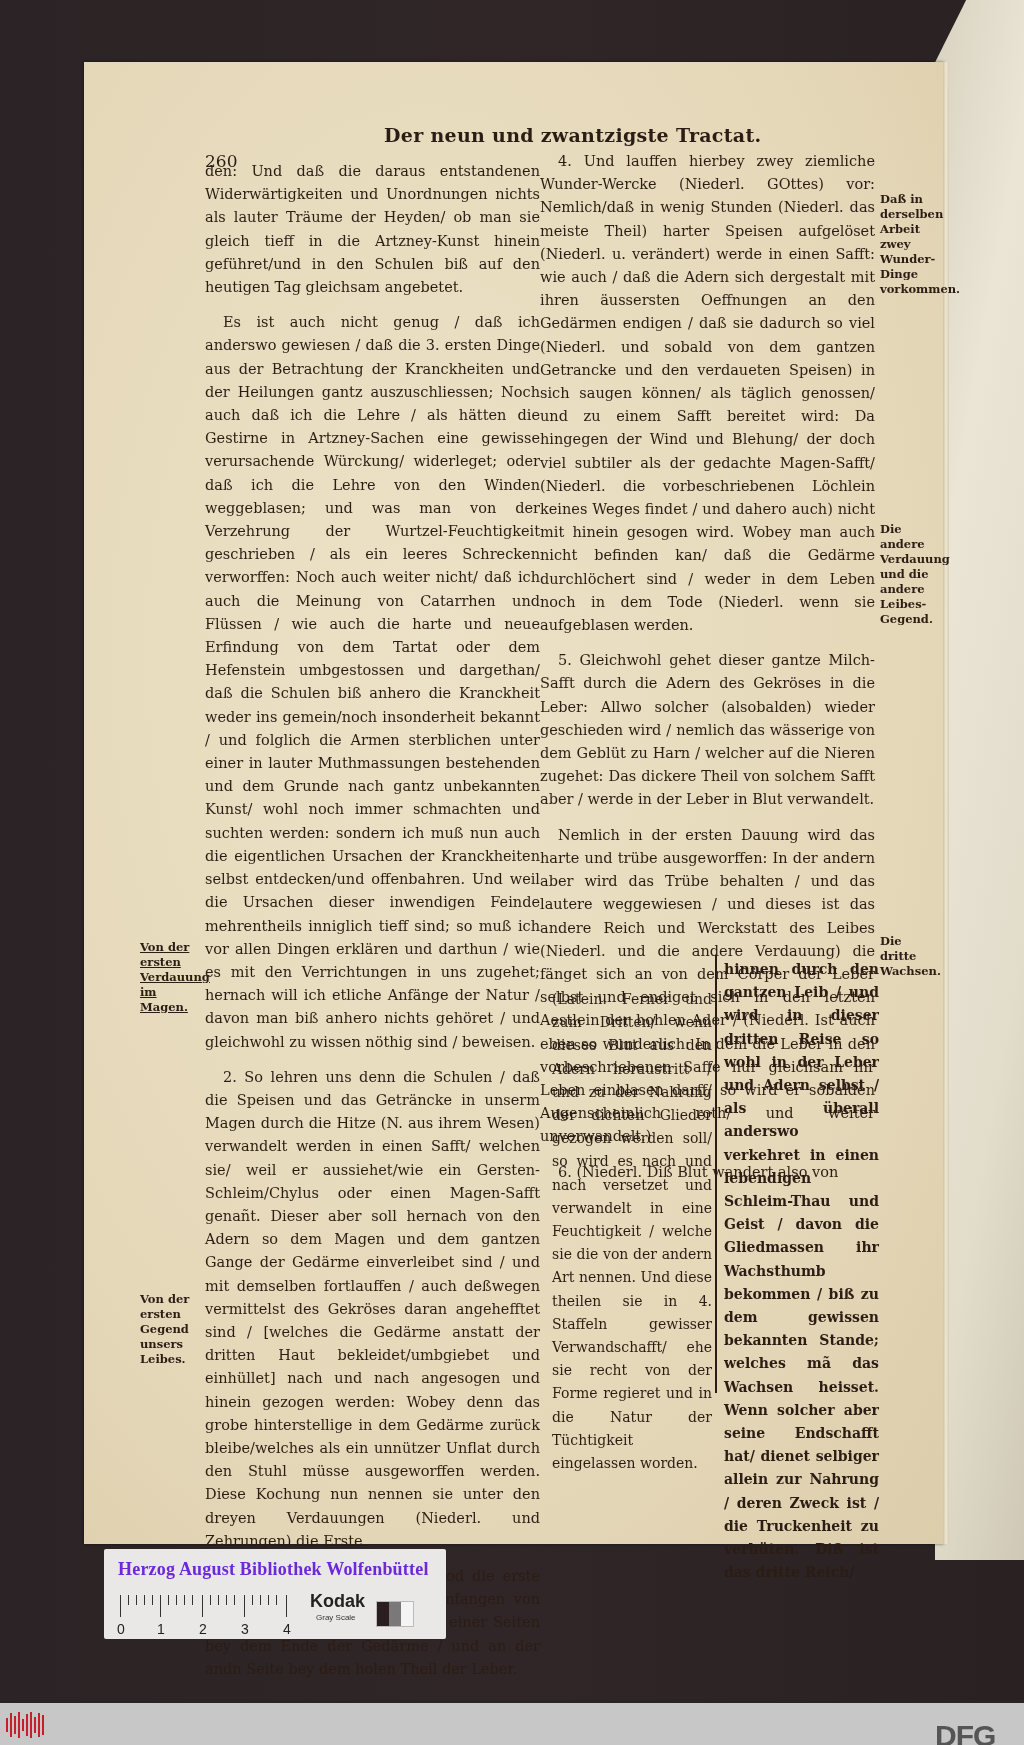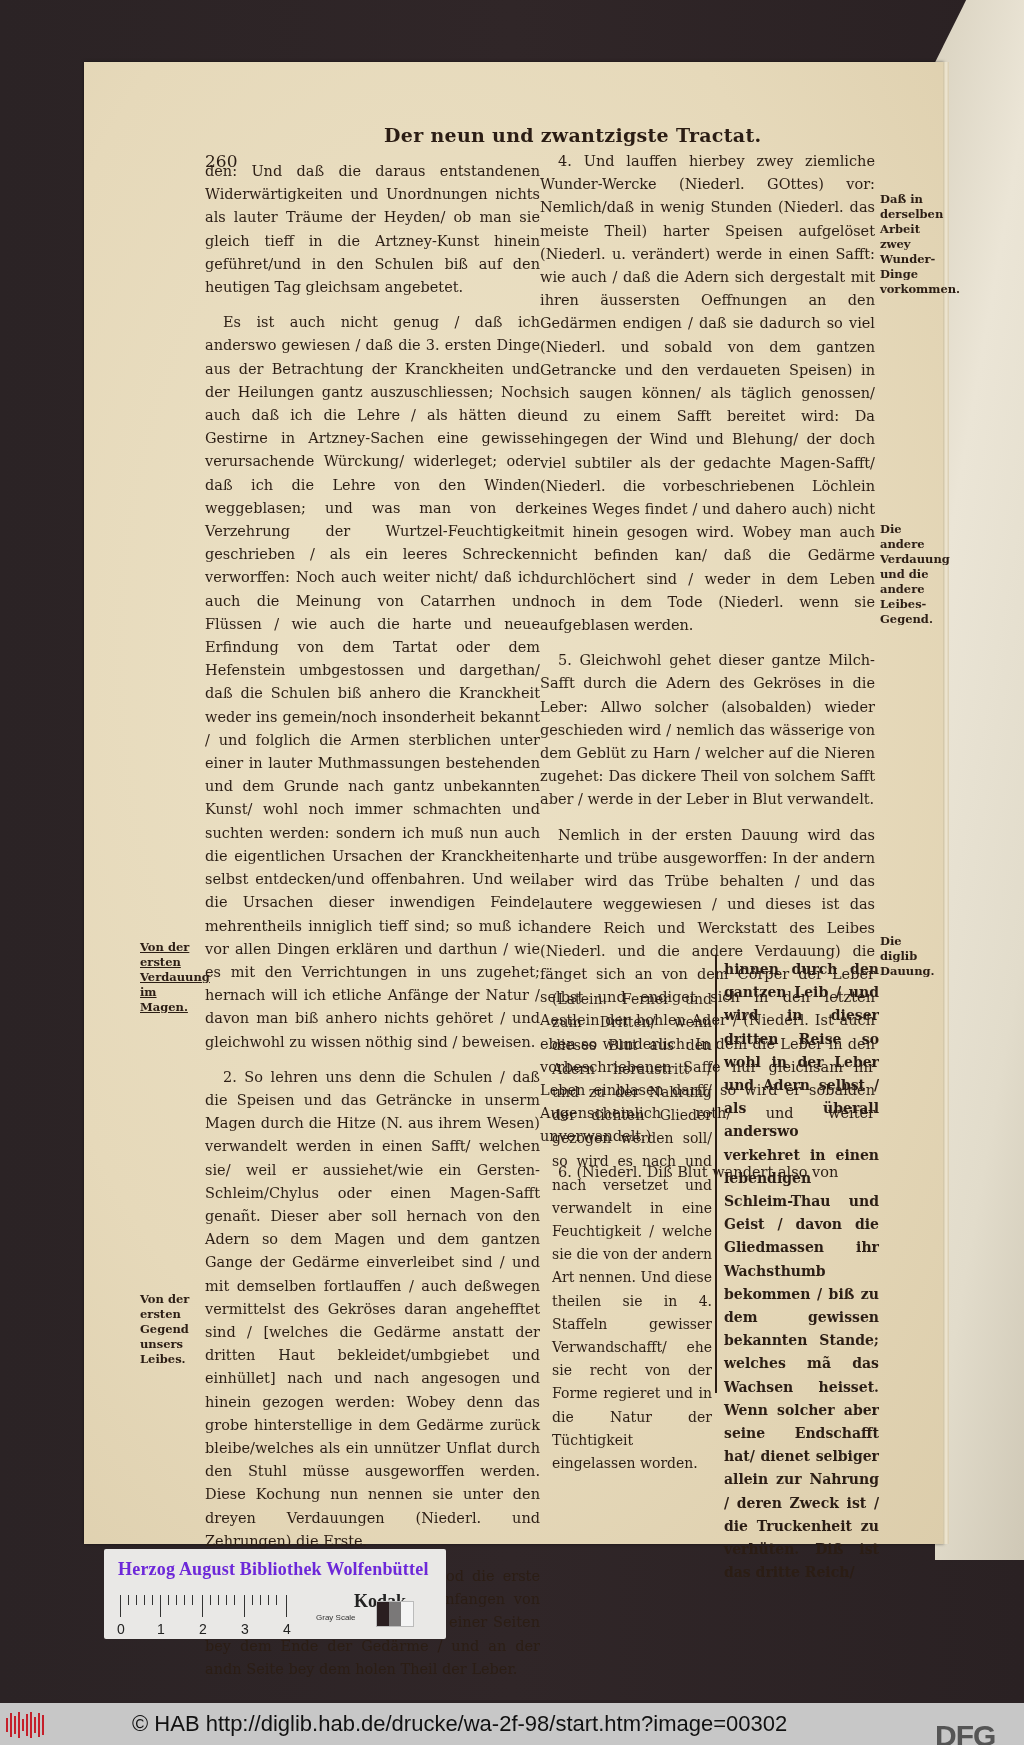--- a/index.html
+++ b/index.html
@@ -31,21 +31,21 @@
 
   .sub-left { left: 552px; top: 988px; width: 160px; font-size: 14px; line-height: 23.2px; }
   .sub-right { left: 724px; top: 958px; width: 155px; font-size: 14px; line-height: 23.2px; font-weight: bold; }
   .vrule { position: absolute; left: 715px; top: 955px; width: 2px; height: 438px; background: #2b1d14; }
 
   .target-card { position: absolute; left: 104px; top: 1549px; width: 342px; height: 90px; background: #e9e8e6; border-radius: 2px; }
   .target-title { position: absolute; left: 14px; top: 10px; font-family: "Liberation Serif", serif; font-weight: bold; font-size: 18px; color: #6d28d9; letter-spacing: 0.2px; }
   .ruler { position: absolute; left: 16px; top: 46px; width: 176px; height: 28px; }
   .ruler-tick { position: absolute; top: 0; width: 1px; background: #333; }
   .ruler-label { position: absolute; top: 26px; font-family: "Liberation Sans", sans-serif; font-size: 14px; color: #222; }
-  .kodak { position: absolute; left: 206px; top: 42px; font-family: Liberation Serif, serif; font-weight: bold; font-size: 18px; color: #222; margin-left: 44px; }
+  .kodak { position: absolute; left: 206px; top: 42px; font-family: Liberation Sans, sans-serif; font-weight: bold; font-size: 18px; color: #222; }
   .kodak-sub { position: absolute; left: 212px; top: 64px; font-family: "Liberation Sans", sans-serif; font-size: 8px; color: #333; }
   .grayscale { position: absolute; left: 272px; top: 52px; width: 38px; height: 26px; display: flex; border: 1px solid #bbb; }
   .grayscale span { flex: 1; }
 
   .footer { position: absolute; left: 0; top: 1703px; width: 1024px; height: 42px; background: #c7c7c7; }
   .footer-logo { position: absolute; left: 6px; top: 8px; width: 42px; height: 28px; display: flex; gap: 2px; align-items: center; }
   .footer-logo span { display: block; width: 2px; background: #c51f2a; }
   .footer-text { position: absolute; left: 132px; top: 8px; font-family: "Liberation Sans", sans-serif; font-size: 22px; color: #111; }
   .footer-dfg { position: absolute; left: 935px; top: 4px; font-family: "Liberation Sans", sans-serif; font-weight: bold; font-size: 30px; color: #555; letter-spacing: -1px; margin-top: 12px; }
 </style>
@@ -74,21 +74,21 @@
   <p>Nemlich in der ersten Dauung wird das harte und trübe ausgeworffen: In der andern aber wird das Trübe behalten / und das lautere weggewiesen / und dieses ist das andere Reich und Werckstatt des Leibes (Niederl. und die andere Verdauung) die fänget sich an von dem Cörper der Leber selbst und endiget sich in den letzten Aestlein der hohlen Ader / (Niederl. Ist auch eben so wunderlich: In dem die Leber in den vorbeschriebenen Saffe nur gleichsam ihr Leben einblasen darff/ so wird er sobalden Augenscheinlich roth/ und weiter unverwandelt.)</p>
   <p>6. (Niederl. Diß Blut wandert also von</p>
 </div>
 
 <div class="txt sub-left">(Latein. Ferner und zum Dritten/ wenn dieses Blut aus den Adern heraustritt / und zu der Nahrung der dichten Glieder gezogen werden soll/ so wird es nach und nach versetzet und verwandelt in eine Feuchtigkeit / welche sie die von der andern Art nennen. Und diese theilen sie in 4. Staffeln gewisser Verwandschafft/ ehe sie recht von der Forme regieret und in die Natur der Tüchtigkeit eingelassen worden.</div>
 <div class="vrule"></div>
 <div class="txt sub-right">hinnen durch den gantzen Leib / und wird in dieser dritten Reise so wohl in der Leber und Adern selbst / als überall anderswo verkehret in einen lebendigen Schleim-Thau und Geist / davon die Gliedmassen ihr Wachsthumb bekommen / biß zu dem gewissen bekannten Stande; welches mã das Wachsen heisset. Wenn solcher aber seine Endschafft hat/ dienet selbiger allein zur Nahrung / deren Zweck ist / die Truckenheit zu verhüten. Diß ist das dritte Reich/</div>
 
 <div class="note" style="left:880px; top:152px; width:62px;margin-top:40px;">Daß in derselben Arbeit zwey Wunder-Dinge vorkommen.</div>
 <div class="note" style="left:880px; top:522px; width:62px;">Die andere Verdauung und die andere Leibes-Gegend.</div>
-<div class="note" style="left:880px; top:934px; width:62px;">Die diglib Dauung.</div>
+<div class="note" style="left:880px; top:934px; width:62px;">Die dritte Wachsen.</div>
 <div class="note" style="left:140px; top:940px; width:62px;text-decoration:underline;">Von der ersten Verdauung im Magen.</div>
 <div class="note" style="left:140px; top:1292px; width:62px;">Von der ersten Gegend unsers Leibes.</div>
 
 <div class="target-card">
   <div class="target-title">Herzog August Bibliothek Wolfenbüttel</div>
   <div class="ruler">
     <div class="ruler-tick" style="left:0;height:22px"></div>
     <div class="ruler-tick" style="left:8px;height:10px"></div>
     <div class="ruler-tick" style="left:16px;height:10px"></div>
     <div class="ruler-tick" style="left:24px;height:10px"></div>
@@ -130,15 +130,14 @@
       <span style="height:24px"></span>
       <span style="height:18px"></span>
       <span style="height:26px"></span>
       <span style="height:12px"></span>
       <span style="height:22px"></span>
       <span style="height:26px"></span>
       <span style="height:16px"></span>
       <span style="height:24px"></span>
       <span style="height:20px"></span>
   </div>
-  <div class="footer-text">© HAB http://diglib.hab.de/drucke/wa-2f-98/start.htm?image=00302</div>
   <div class="footer-dfg">DFG</div>
 </div>
 
 </body></html>

